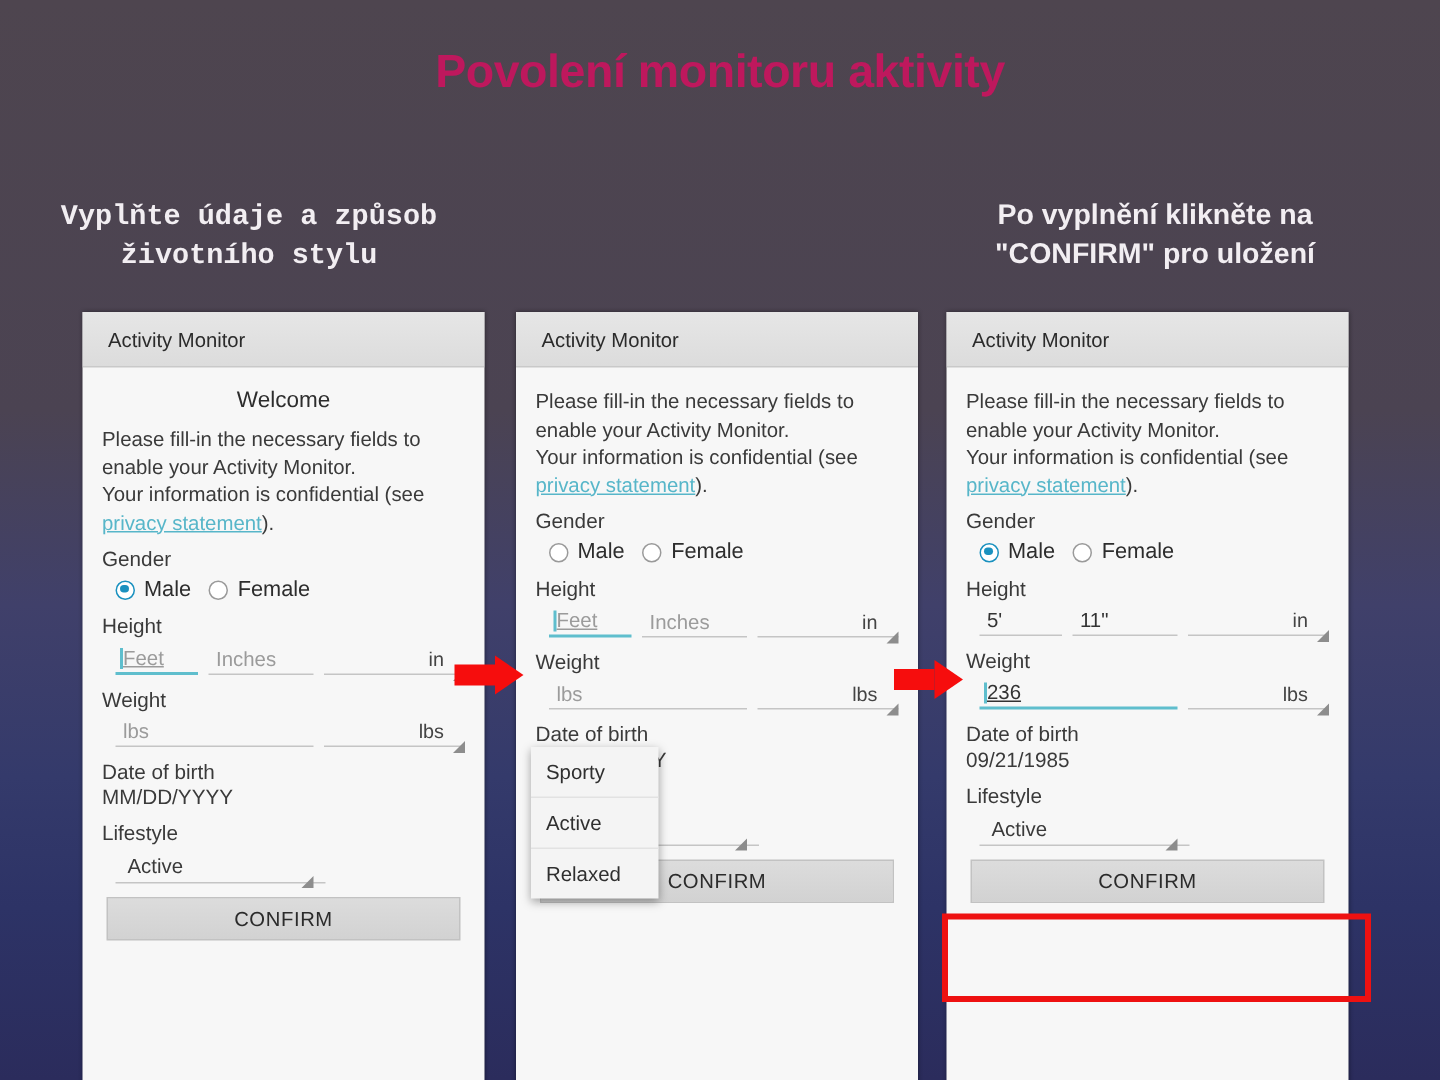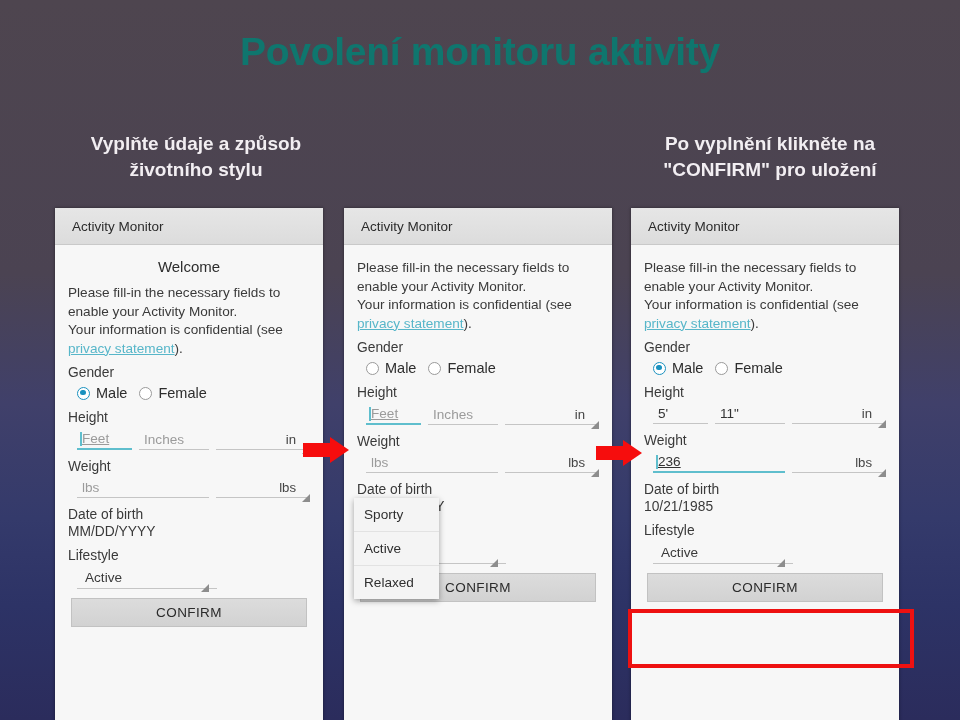--- a/index.html
+++ b/index.html
@@ -21,34 +21,34 @@
     position: relative;
   }
 
   
   .slide-title {
     position: absolute;
     top: 30px;
     left: 0;
     width: 960px;
     text-align: center;
-    color: #0f766e;
-    font-size: 39px;
+    color: #be185d;
+    font-size: 31px;
     font-weight: bold;
     letter-spacing: -0.3px;
   }
   .subtitle {
     position: absolute;
     color: #f2eef2;
     font-size: 19px;
     font-weight: bold;
     line-height: 26px;
     text-align: center;
   }
-  .subtitle-left  { top: 131px; left: 52px;  width: 288px; }
+  .subtitle-left  { top: 131px; left: 22px;  width: 288px; font-family: Liberation Mono, monospace; }
   .subtitle-right { top: 131px; left: 620px; width: 300px; }
 
   
   .panel {
     position: absolute;
     top: 208px;
     width: 268px;
     height: 578px;
     background: #f7f7f7;
     box-shadow: 0 0 3px rgba(0,0,0,0.45);
@@ -444,21 +444,21 @@
     <div class="field-label tight">Weight</div>
     <div class="input-row">
       <span class="inp focused w-lbs" style="color:#333;">236</span>
       <span class="unit-box">
         <span>lbs</span>
         <span class="caret"></span>
       </span>
     </div>
 
     <div class="field-label tight">Date of birth</div>
-    <div class="dob-value">10/21/1985</div>
+    <div class="dob-value">09/21/1985</div>
 
     <div class="field-label tight">Lifestyle</div>
     <div class="select-row">
       <div class="select-box">
         <span>Active</span>
         <span class="select-caret"></span>
       </div>
     </div>
 
     <div class="confirm-btn">CONFIRM</div>

